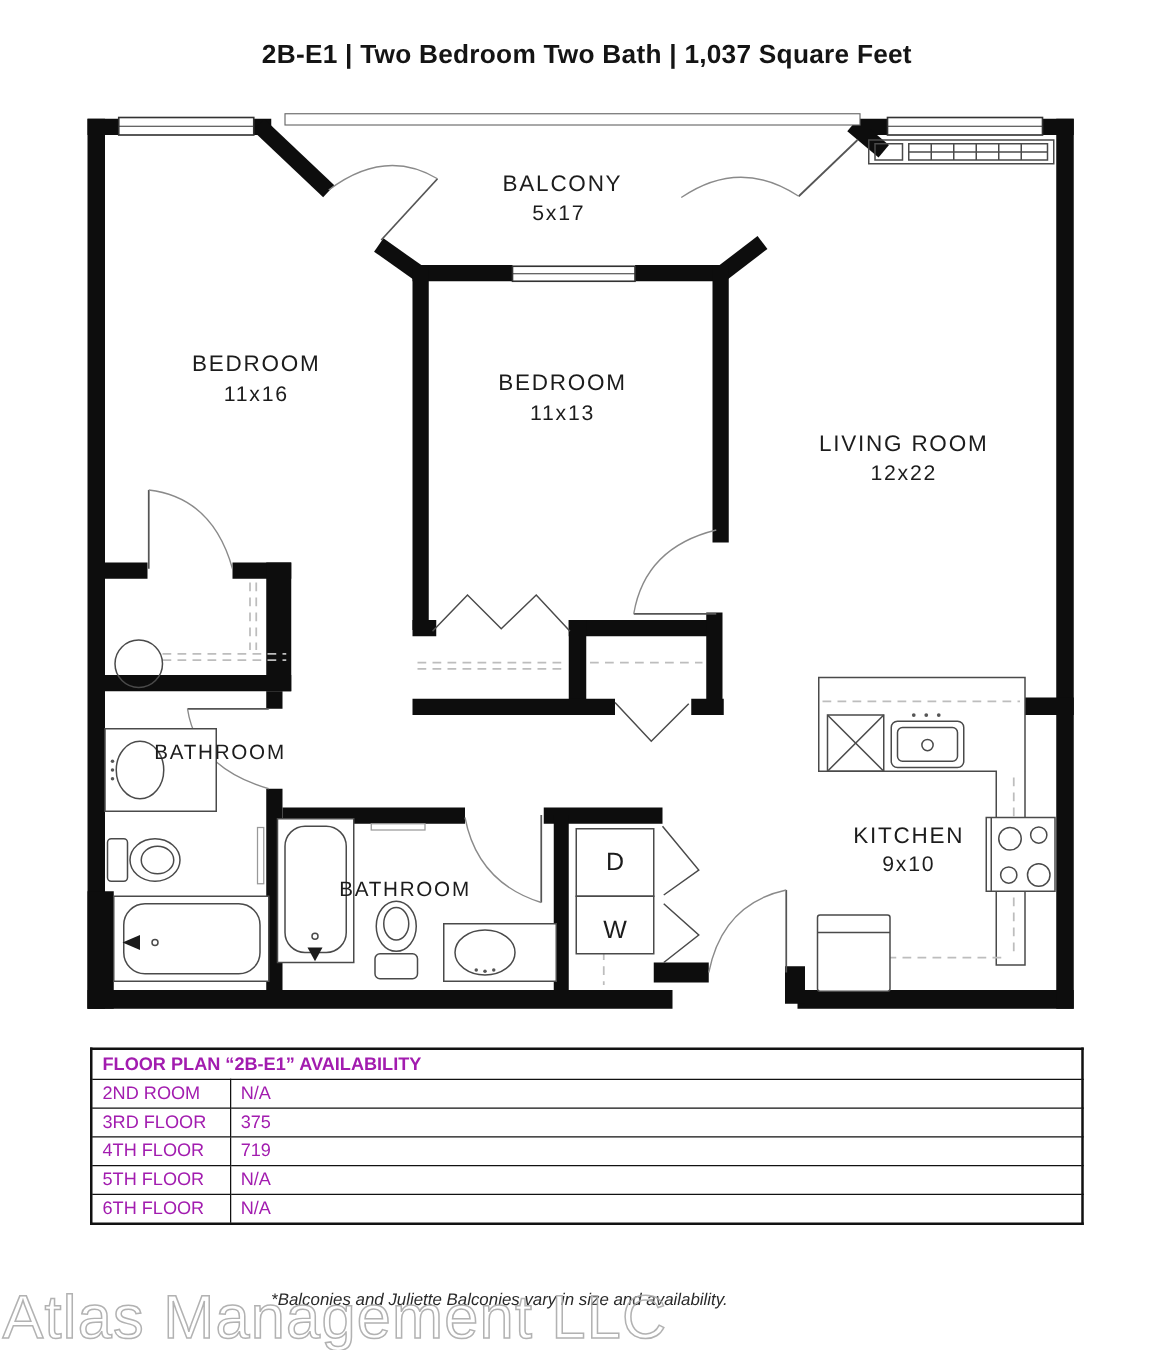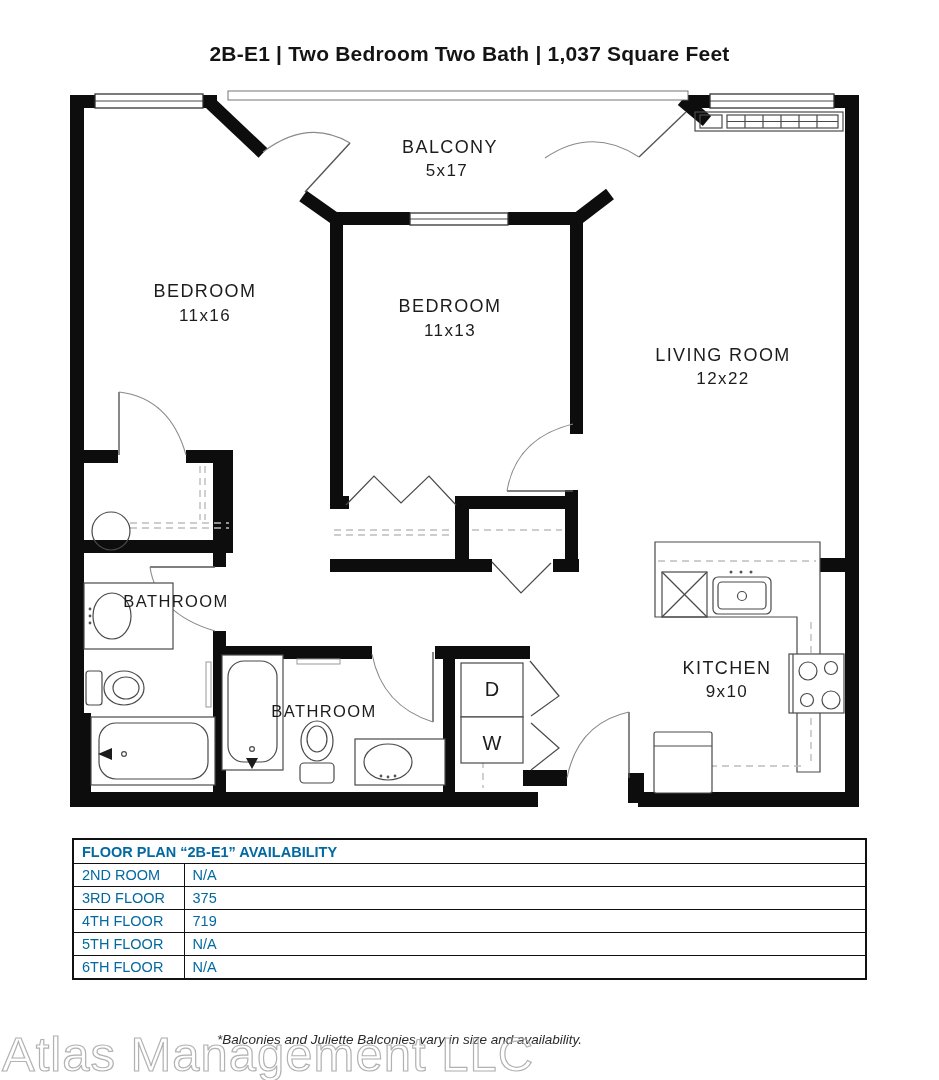--- a/index.html
+++ b/index.html
@@ -1,38 +1,38 @@
 <!DOCTYPE html>
 <html><head>
 <meta charset="utf-8">
 <style>
   html,body{margin:0;padding:0;background:#ffffff;}
   body{width:939px;height:1080px;position:relative;overflow:hidden;
        font-family:"Liberation Sans", sans-serif;color:#1b1b1b;}
   .page{position:absolute;inset:0;background:#fff;}
-  .plan-title{position:absolute;top:42px;left:0;width:939px;text-align:center;
+  .plan-title{position:absolute;top:32px;left:0;width:939px;text-align:center;
       font-size:21px;font-weight:bold;letter-spacing:.2px;color:#141414;}
   svg.plan{position:absolute;left:0;top:0;z-index:1;}
   .wall{fill:#0d0d0d;}
   .dwall{stroke:#0d0d0d;stroke-width:13;fill:none;}
   .thin{stroke:#4a4a4a;stroke-width:1.2;fill:none;}
   .thinw{stroke:#4a4a4a;stroke-width:1.2;fill:#ffffff;}
   .arc{stroke:#8a8a8a;stroke-width:1.1;fill:none;}
   .leaf{stroke:#555;stroke-width:1.4;fill:none;}
   .dash{stroke:#bdbdbd;stroke-width:1.4;stroke-dasharray:7 5;fill:none;}
   .win{fill:#ffffff;stroke:#333;stroke-width:1.3;}
   .winline{stroke:#333;stroke-width:.9;}
   .lbl{font-family:"Liberation Sans",sans-serif;font-size:18px;letter-spacing:1.4px;
        fill:#1c1c1c;text-anchor:middle;}
   .lbl2{font-size:17px;}
   .lblsm{font-size:16.5px;}
   .lblDW{font-size:20px;letter-spacing:0;}
   table.avail{position:absolute;left:72px;top:838px;width:795px;z-index:2;
       border-collapse:collapse;border:2px solid #111;table-layout:fixed;
-      font-size:14.5px;color:#0369a1;}
+      font-size:14.5px;color:#a21caf;}
   table.avail th, table.avail td{border:1.5px solid #111;padding:1px 8px;
       text-align:left;vertical-align:middle;overflow:hidden;white-space:nowrap;}
   tr.t-title th{height:21px;font-weight:bold;font-size:14.5px;}
   tr.t-head th{height:19px;font-weight:bold;}
   tr.t-row td{height:20px;font-weight:normal;}
   .footnote{position:absolute;top:1032px;left:0;width:799px;text-align:center;
       font-size:13.5px;font-style:italic;color:#2a2a2a;z-index:5;}
   .watermark{position:absolute;left:2px;top:1026px;z-index:6;white-space:nowrap;
       font-size:49px;letter-spacing:1px;color:rgba(255,255,255,0.12);
       -webkit-text-stroke:1.2px rgba(170,170,170,0.9);z-index:6;}

